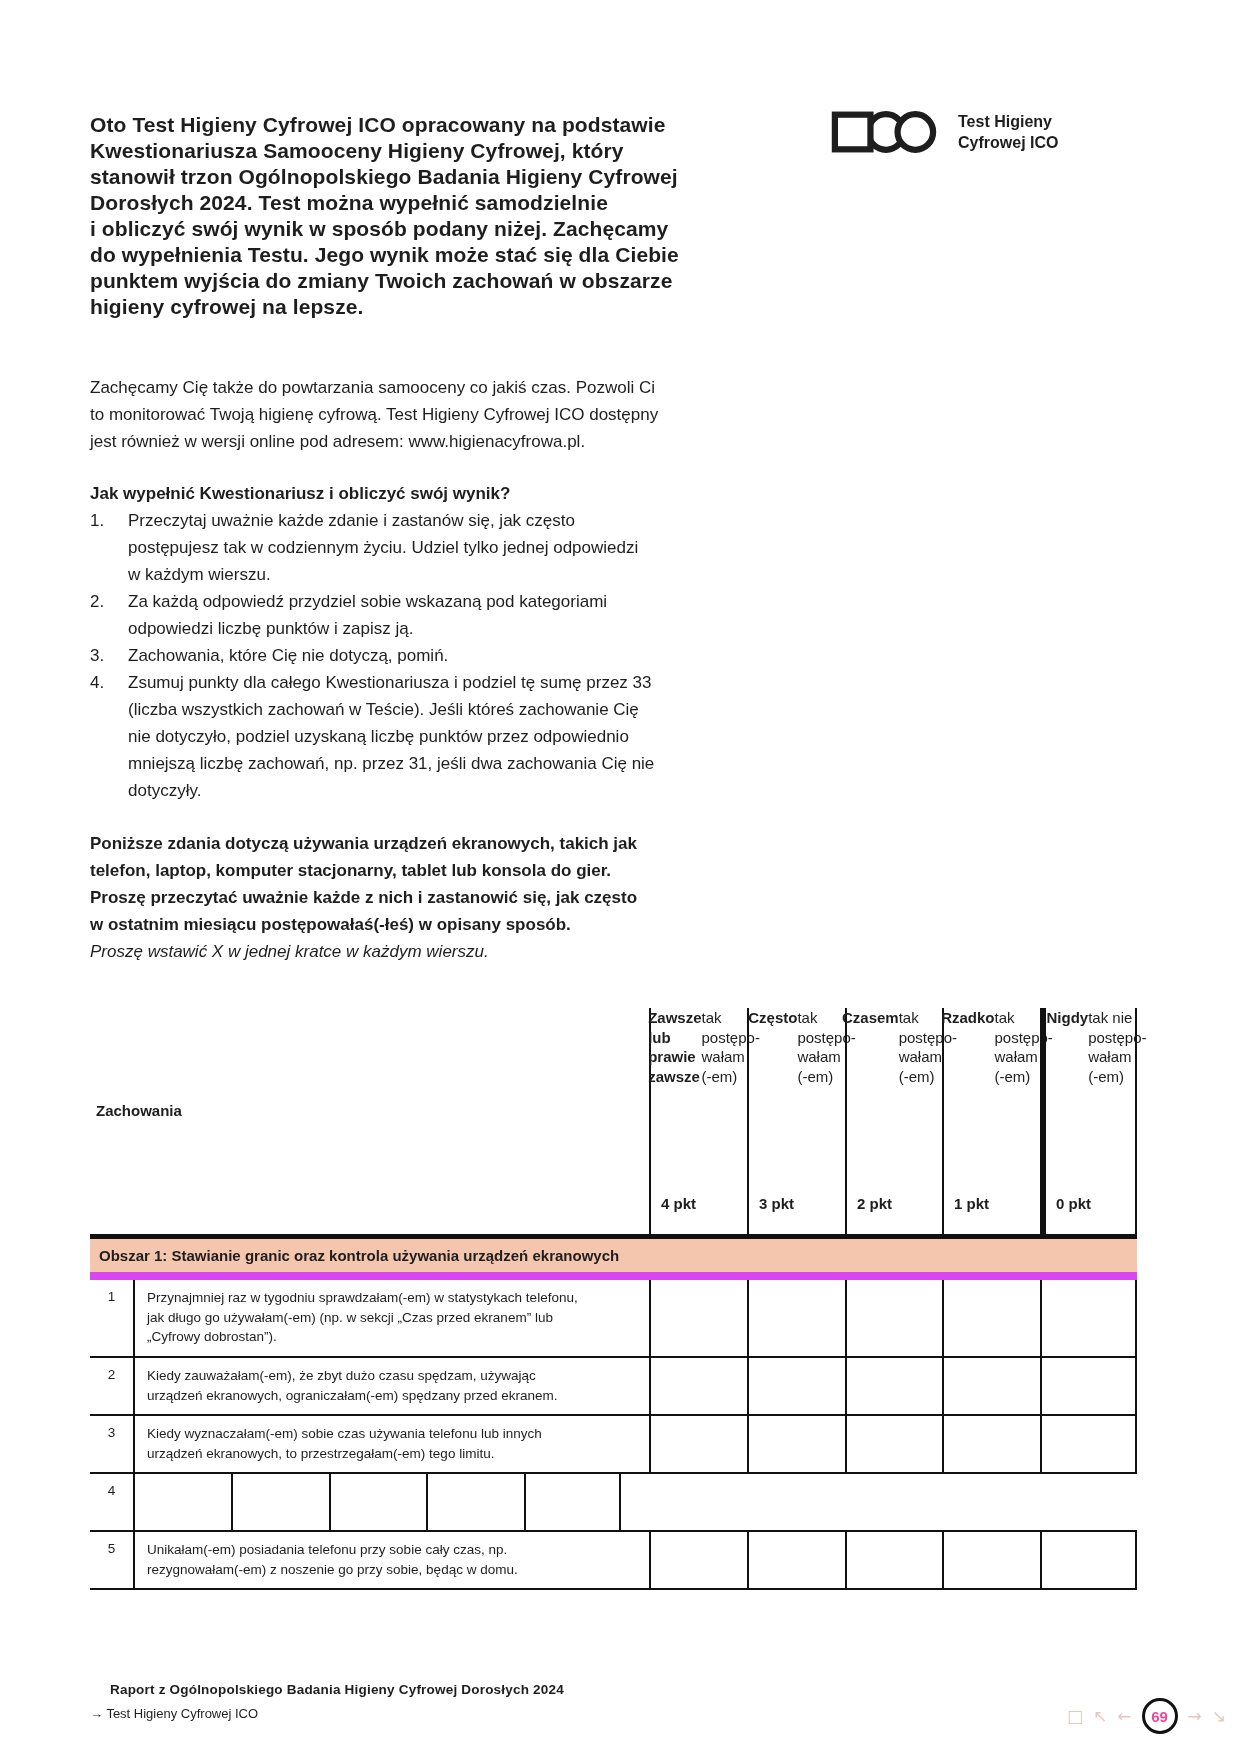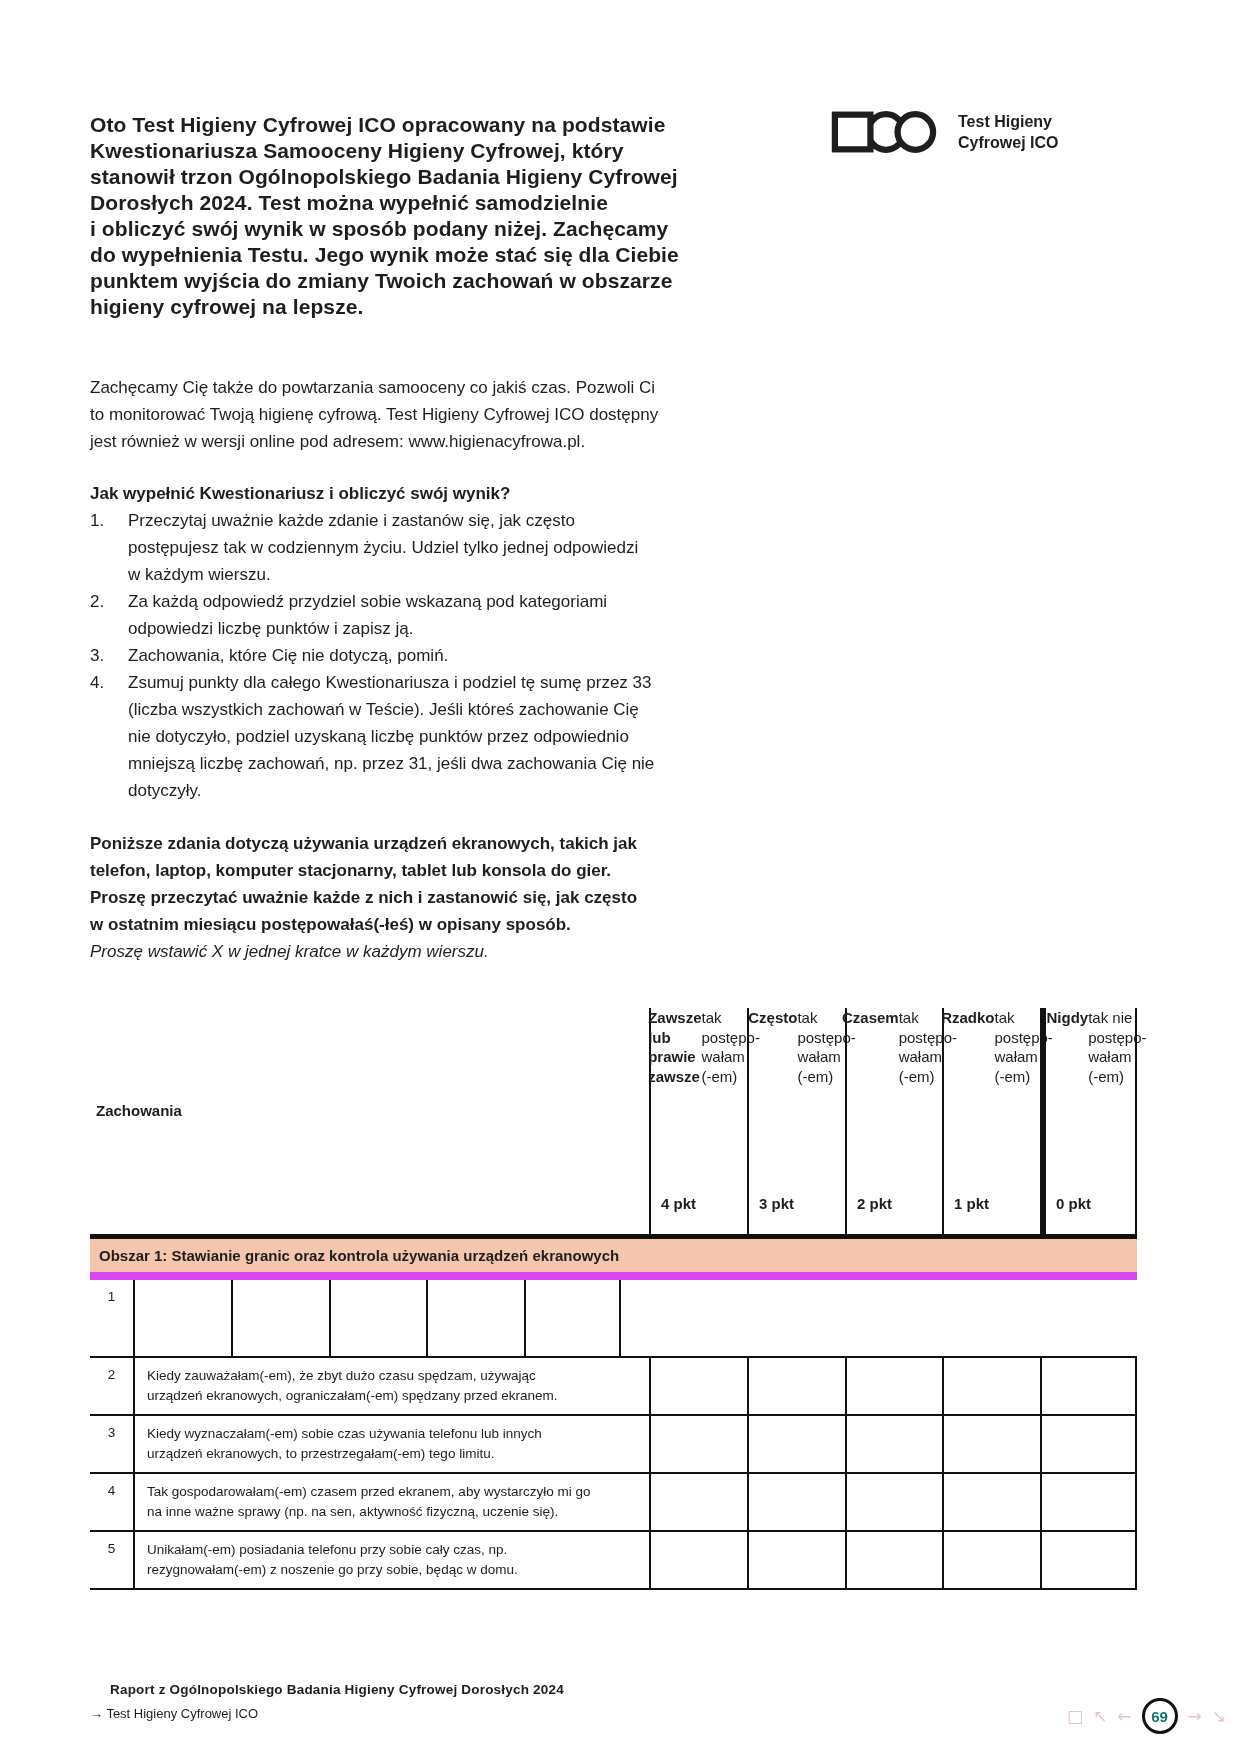--- a/index.html
+++ b/index.html
@@ -99,21 +99,21 @@
   .footer-line1 { font-size: 13.5px; font-weight: bold; letter-spacing: 0.2px; padding-left: 20px; }
   .footer-line2 { font-size: 13px; margin-top: 9px; font-family: Liberation Sans, sans-serif; }
   .pagination {
     position: absolute; right: 14px; top: 1694px; height: 44px;
     display: flex; align-items: center; gap: 10px;
     font-family: "DejaVu Sans", sans-serif;
     color: #e8c6b9; font-size: 17px;
   }
   .page-circle {
     width: 36px; height: 36px; border-radius: 50%;
-    border: 3px solid #111; color: #0f766e;
+    border: 3px solid #111; color: #ec4899;
     display: flex; align-items: center; justify-content: center;
     font-size: 15px; font-weight: bold;
     font-family: "Liberation Sans", sans-serif;
   }
   .pag-icon { line-height: 1; }
 </style>
 </head>
 <body>
 
 <div class="page">
@@ -241,20 +241,23 @@
         <div class="th-pkt">0 pkt</div>
       </div>
     </div>
 
     <div class="section-row">
       <span>Obszar 1: Stawianie granic oraz kontrola używania urządzeń ekranowych</span>
     </div>
 
     <div class="brow tall">
       <div class="cell-num">1</div>
+      <div class="cell-desc pre">Przynajmniej raz w tygodniu sprawdzałam(-em) w statystykach telefonu,
+jak długo go używałam(-em) (np. w sekcji „Czas przed ekranem” lub
+„Cyfrowy dobrostan”).</div>
       <div class="cell-ans w98"></div>
       <div class="cell-ans w98"></div>
       <div class="cell-ans w97"></div>
       <div class="cell-ans w98"></div>
       <div class="cell-ans w97 last"></div>
     </div>
 
     <div class="brow">
       <div class="cell-num">2</div>
       <div class="cell-desc pre">Kiedy zauważałam(-em), że zbyt dużo czasu spędzam, używając
@@ -272,22 +275,20 @@
 urządzeń ekranowych, to przestrzegałam(-em) tego limitu.</div>
       <div class="cell-ans w98"></div>
       <div class="cell-ans w98"></div>
       <div class="cell-ans w97"></div>
       <div class="cell-ans w98"></div>
       <div class="cell-ans w97 last"></div>
     </div>
 
     <div class="brow">
       <div class="cell-num">4</div>
-      <div class="cell-desc pre">Tak gospodarowałam(-em) czasem przed ekranem, aby wystarczyło mi go
-na inne ważne sprawy (np. na sen, aktywność fizyczną, uczenie się).</div>
       <div class="cell-ans w98"></div>
       <div class="cell-ans w98"></div>
       <div class="cell-ans w97"></div>
       <div class="cell-ans w98"></div>
       <div class="cell-ans w97 last"></div>
     </div>
 
     <div class="brow">
       <div class="cell-num">5</div>
       <div class="cell-desc pre">Unikałam(-em) posiadania telefonu przy sobie cały czas, np.

